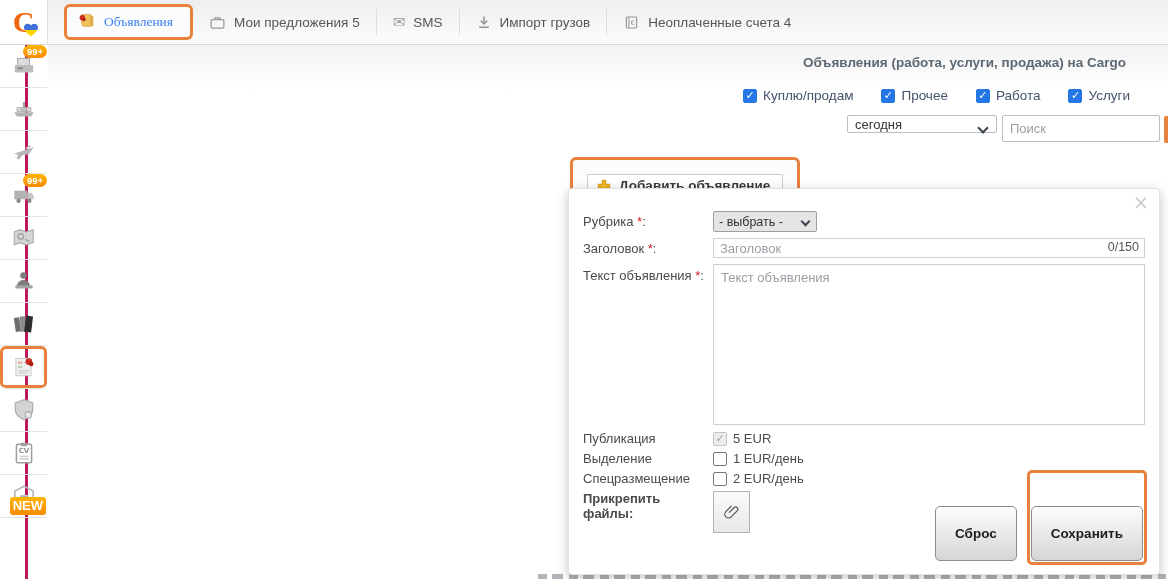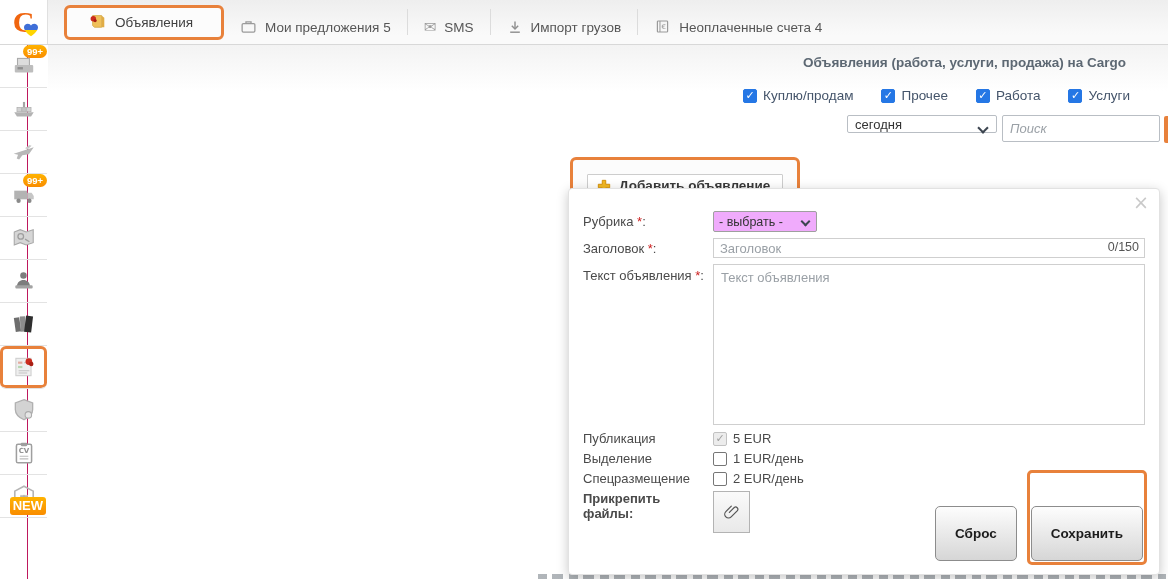--- a/index.html
+++ b/index.html
@@ -15,35 +15,35 @@
     border-bottom:1px solid #d8d8d8; display:flex; align-items:center;
   }
   .logo-cell {
     width:48px; height:44px; background:#fff; border-right:1px solid #e0e0e0;
     display:flex; align-items:center; justify-content:center; position:relative; cursor:pointer;
   }
   .logo-c { font-size:30px; font-weight:bold; color:#f0650f; font-family:"Liberation Serif", serif; line-height:1; }
   .logo-heart { position:absolute; bottom:7px; right:8px; width:16px; height:14px; }
   .tabs { display:flex; align-items:center; padding-left:12px; height:100%; }
   .tab {
-    display:flex; align-items:flex-end; gap:8px; padding:0 16px; height:26px;
+    display:flex; align-items:center; gap:8px; padding:0 16px; height:26px;
     color:#565656; font-size:13.5px; cursor:pointer; border-right:1px solid #dcdcdc; white-space:nowrap;
   }
   .tab:last-child { border-right:none; }
   .tab .ticon { display:flex; align-items:center; }
   .glyph { font-family:"DejaVu Sans", sans-serif; color:#9a9a9a; font-size:15px; line-height:1; }
   .annotation {
     border:3px solid #e8813b; border-radius:6px; background:#fcfcfc;
   }
-  .tab-active { display:flex; align-items:center; gap:8px; padding:4px 22px; margin:0 6px 0 0; cursor:pointer;
-    color:#404040; font-size:13.5px; white-space:nowrap; }
+  .tab-active { display:flex; align-items:center; gap:8px; padding:4px 11px; margin:0 6px 0 0; cursor:pointer;
+    color:#3b82f6; font-size:13.5px; white-space:nowrap;font-family:Liberation Serif, serif; }
   
   .sidebar {
     position:absolute; top:45px; left:0; width:28px; bottom:0;
-    background:#fff; border-right:1px solid #be185d;
+    background:#fff; border-right:3px solid #be185d;
   }
   .side-item {
     position:relative; width:47px; height:43px; border-bottom:1px solid #e3e3e3;
     display:flex; align-items:center; justify-content:center; cursor:pointer;
   }
   .side-item.active { box-shadow:inset 0 0 0 3px #e8813b; border-radius:6px; }
   .badge {
     position:absolute; top:0; right:0; padding:1px 4px;
     background:linear-gradient(180deg,#ffb300,#f98c00);
     color:#fff; font-size:9.5px; font-weight:bold; border-radius:8px; line-height:1.2;
@@ -76,21 +76,21 @@
     appearance:none; -webkit-appearance:none; width:150px; height:18px;
     border:1px solid #b9bec4; border-radius:2px; background:#fff; color:#333;
     font-family:"Liberation Sans", sans-serif; font-size:13px; padding:0 24px 0 7px; cursor:pointer;
   }
   .selwrap::after {
     content:""; position:absolute; right:10px; top:9px; width:6px; height:6px;
     border-right:2px solid #3c4550; border-bottom:2px solid #3c4550; transform:rotate(45deg); pointer-events:none;
   }
   .search-input {
     width:158px; height:27px; border:1px solid #b9bec4; border-radius:2px; padding:0 7px;
-    font-family:"Liberation Sans", sans-serif; font-size:13px; color:#333;font-style:italic;
+    font-family:"Liberation Sans", sans-serif; font-size:13px; color:#333;
   }
   .search-input::placeholder { color:#9aa0a6; }
   .edge-fragment { position:absolute; top:71px; right:0; width:4px; height:27px; background:#e8813b; border-radius:2px 0 0 2px; }
   
   .add-wrap { position:absolute; left:522px; top:112px; padding:14px; }
   .add-btn {
     display:flex; align-items:center; gap:8px; background:#fff; border:1px solid #cdcdcd;
     padding:3px 12px 4px 9px; font-weight:bold; color:#3a3a3a; font-size:13.5px; cursor:pointer; border-radius:1px;
   }
   
@@ -101,21 +101,21 @@
   }
   .close-x { position:absolute; top:2px; right:10px; font-size:19px; color:#c9c9c9; cursor:pointer;
     font-family:"DejaVu Sans", sans-serif; }
   .frow { display:flex; align-items:center; margin-bottom:6px; }
   .frow.top { align-items:flex-start; }
   .flabel { width:130px; flex-shrink:0; color:#4a4a4a; font-size:13px; }
   .req { color:#cc1f1f; }
   .rubric-select { position:relative; display:inline-block; }
   .rubric-select select {
     appearance:none; -webkit-appearance:none; width:104px; height:21px;
-    border:1px solid #9f9f9f; border-radius:2px; background:#f0abfc; color:#333;
+    border:1px solid #9f9f9f; border-radius:2px; background:#e5e5e5; color:#333;
     font-family:"Liberation Sans", sans-serif; font-size:12.5px; padding:0 20px 0 5px; cursor:pointer;
   }
   .rubric-select::after {
     content:""; position:absolute; right:8px; top:7px; width:5px; height:5px;
     border-right:2px solid #3c4550; border-bottom:2px solid #3c4550; transform:rotate(45deg); pointer-events:none;
   }
   .title-wrap { position:relative; flex:1; }
   .title-input {
     width:100%; height:20px; border:1px solid #cfcfcf; padding:0 44px 0 6px;
     font-family:"Liberation Sans", sans-serif; font-size:13px; color:#333; background:#fff;

